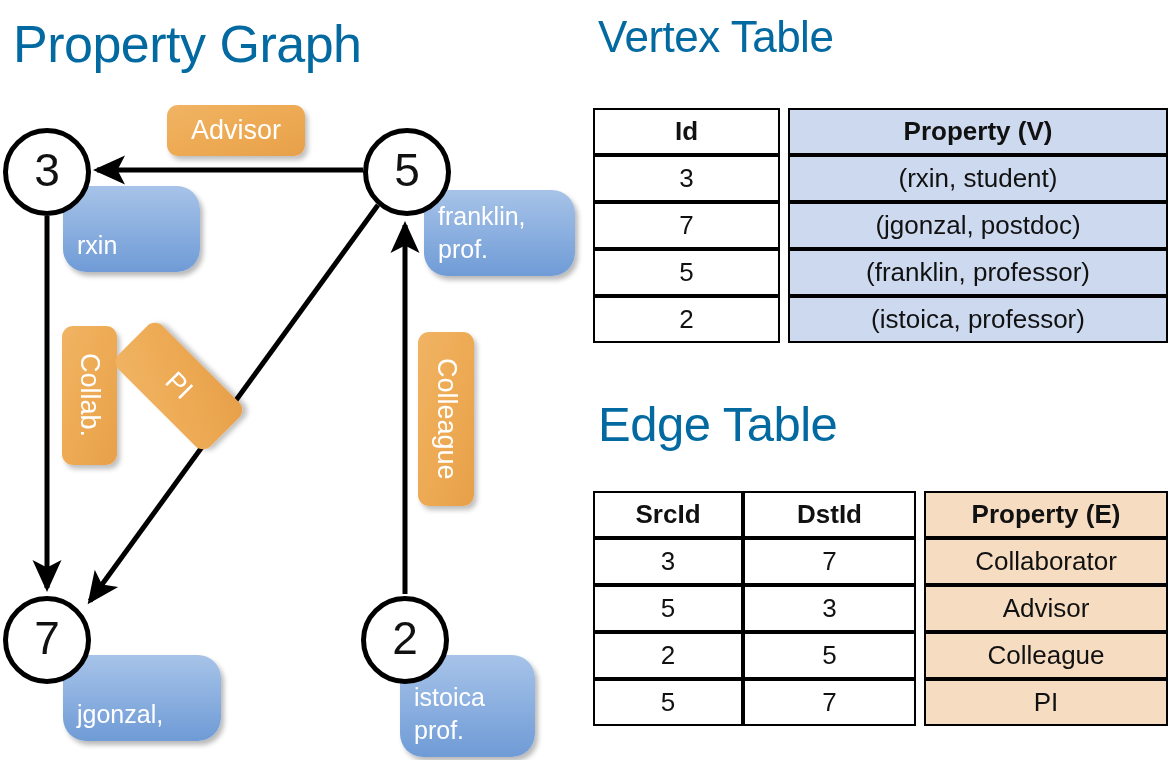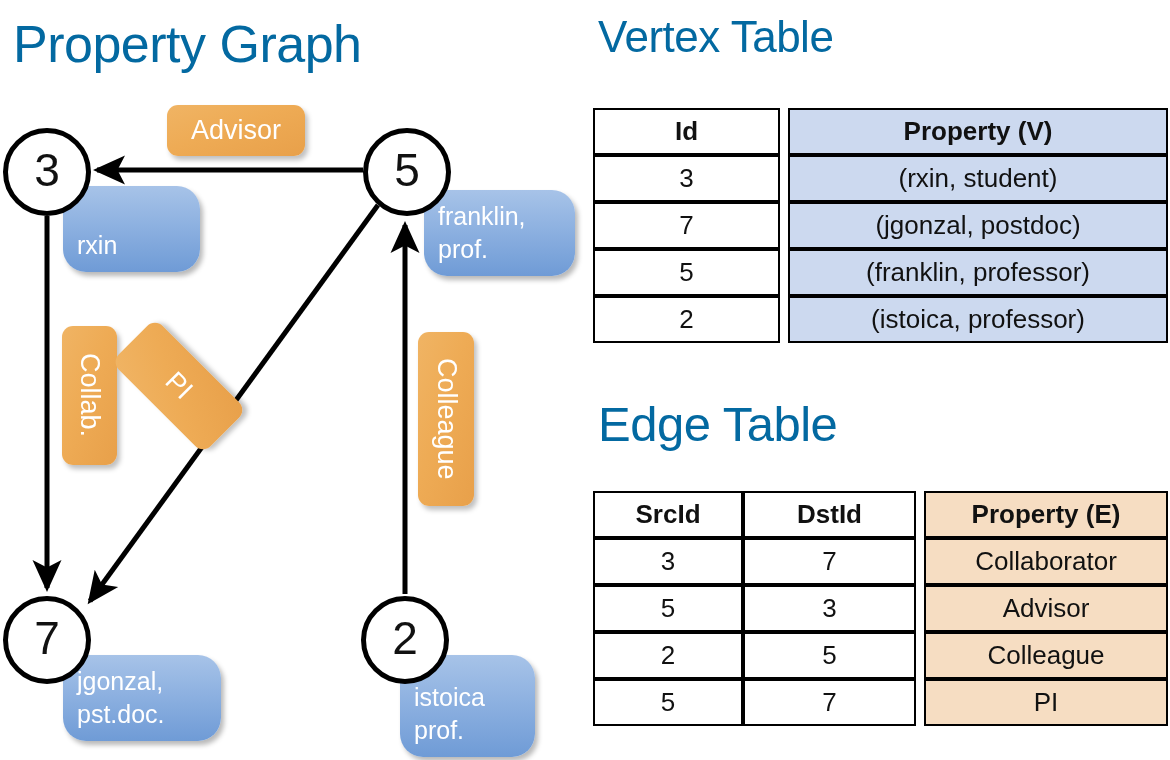--- a/index.html
+++ b/index.html
@@ -172,21 +172,20 @@
     <span>rxin</span>
   </div>
 
   <div class="prop-box" id="prop-box-5" style="left:424px; top:190px; width:151px; height:86px;">
     <span>franklin,</span>
     <span>prof.</span>
   </div>
 
   <div class="prop-box" id="prop-box-7" style="left:63px; top:655px; width:158px; height:86px;">
     <span>jgonzal,</span>
-    <span>pst.doc.</span>
   </div>
 
   <div class="prop-box" id="prop-box-2" style="left:400px; top:655px; width:135px; height:102px;">
     <span>istoica</span>
     <span>prof.</span>
   </div>
 
   <div class="node-circle" id="node-3" style="left:3px; top:128px;">
     <span class="node-label-num">3</span>
   </div>

